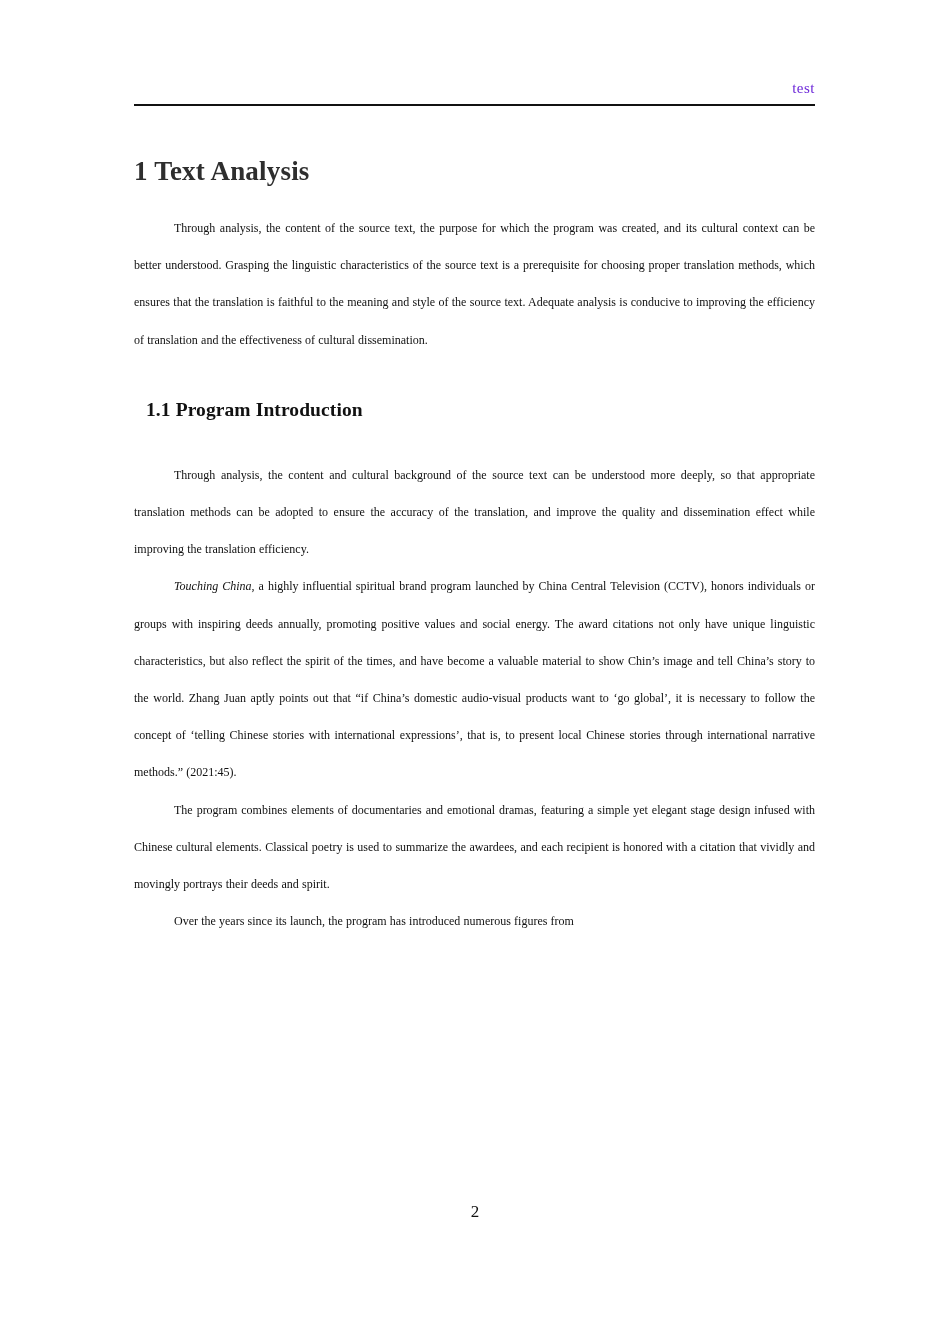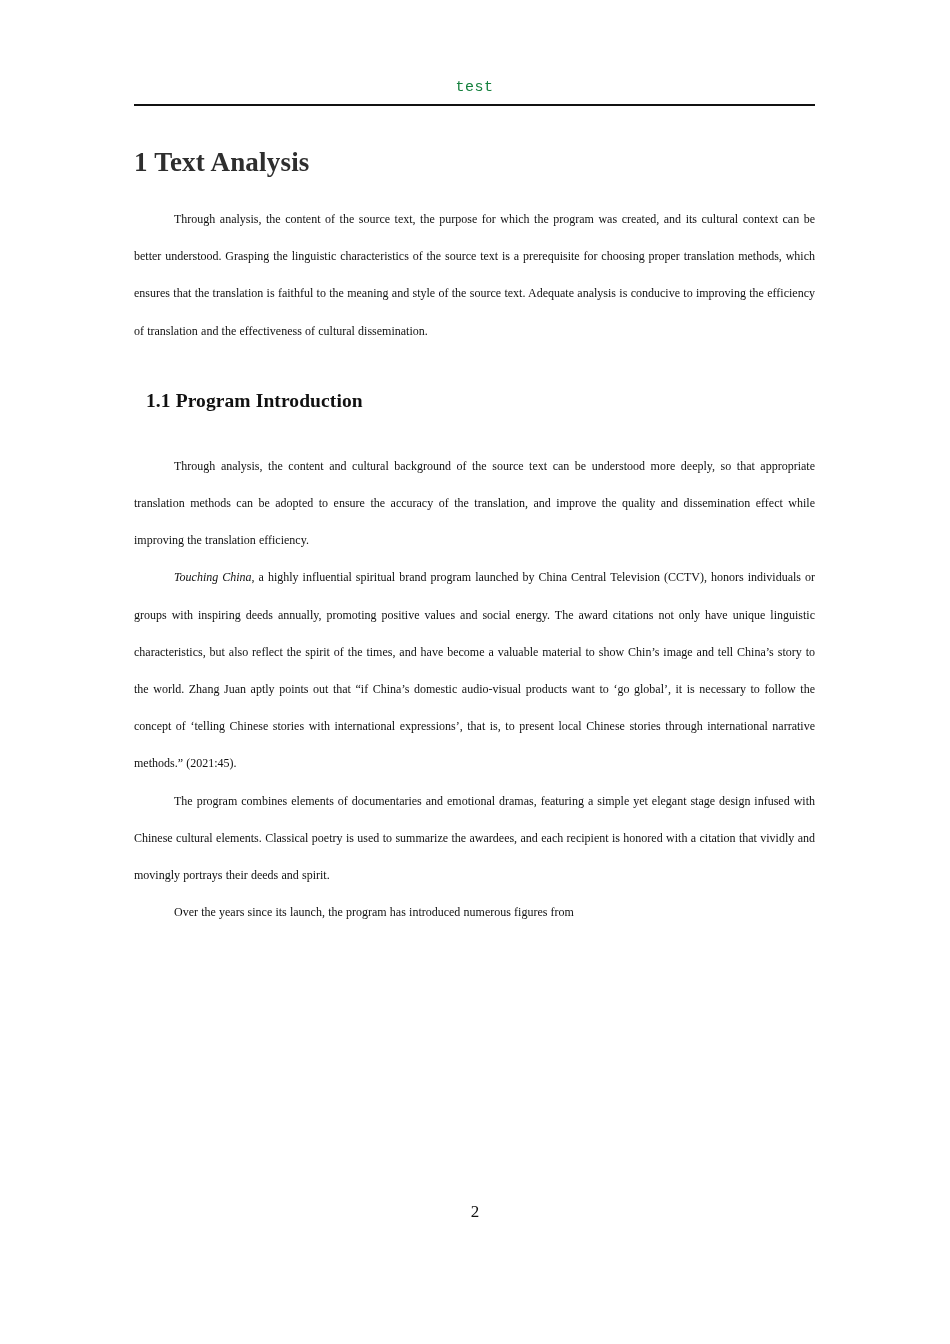--- a/index.html
+++ b/index.html
@@ -19,39 +19,39 @@
 
   
   .header-area {
     position: absolute;
     left: 134px;
     top: 78px;
     width: 681px;
   }
 
   .header-text {
-    text-align: center;
-    font-family: Liberation Mono, monospace;
+    text-align: right;
+    font-family: Liberation Serif, serif;
     font-size: 15px;
-    color: #15803d;
+    color: #6d28d9;
     letter-spacing: 0.5px;
     line-height: 20px;
   }
 
   .header-rule {
     margin-top: 6px;
     border-top: 2.2px solid #111111;
     width: 100%;
   }
 
   
   .content {
     position: absolute;
     left: 134px;
-    top: 131px;
+    top: 140px;
     width: 681px;
   }
 
   h1.chapter-title {
     font-family: "Liberation Serif", "DejaVu Serif", serif;
     font-weight: bold;
     font-size: 27px;
     line-height: 34px;
     color: #2e2e2e;
     margin: 14px 0 0 0;

